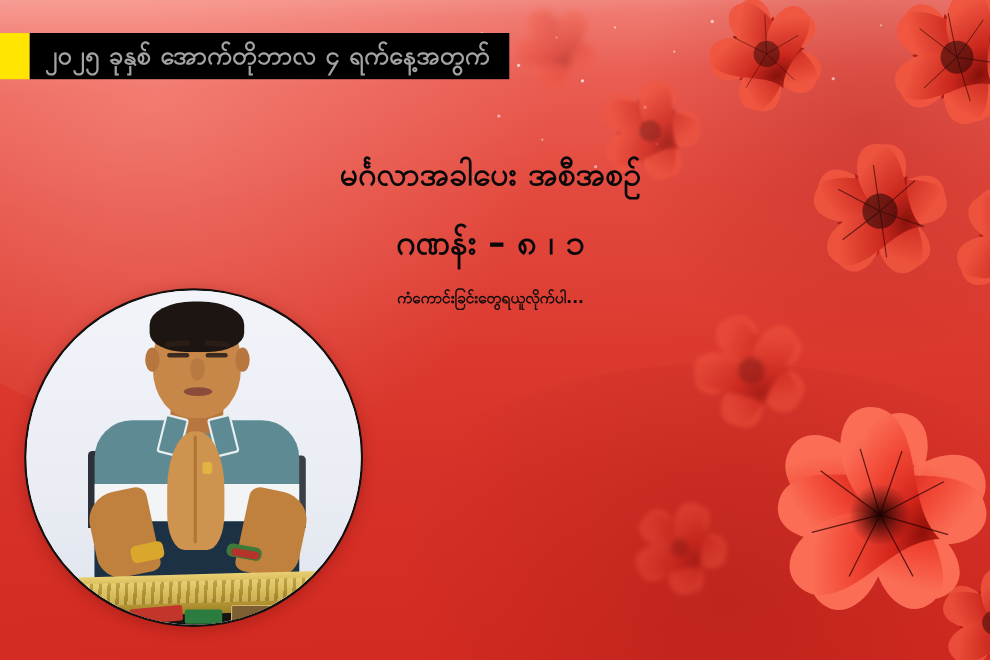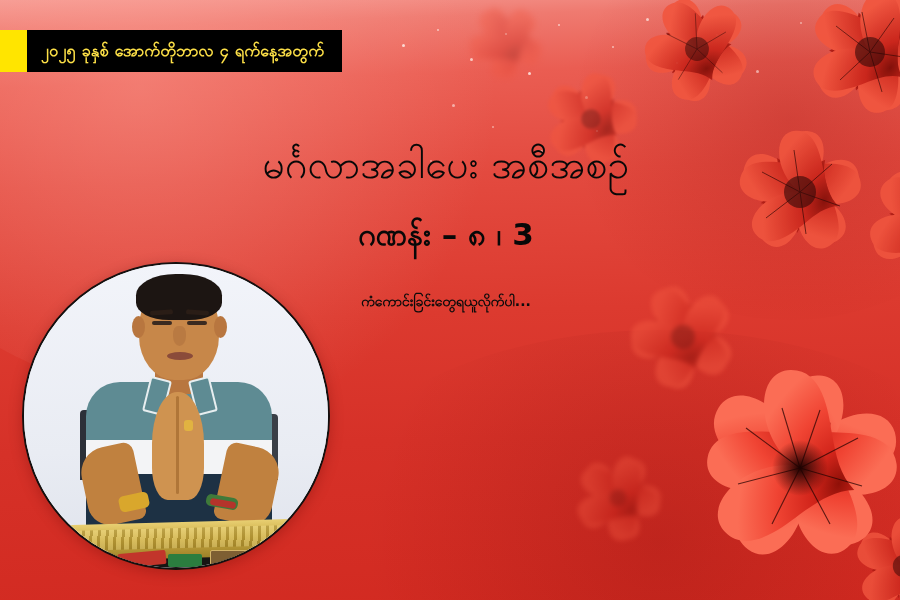--- a/index.html
+++ b/index.html
@@ -54,22 +54,22 @@
     z-index:40;
   }
   #date-banner .swatch {
     width:27px; background:#ffe500;
   }
   #date-banner .bar {
     background:#000; display:flex; align-items:center;
     padding:0 18px 0 14px;
   }
   #date-banner .bar span {
-    color:#fde047;
-    font-size:16px; font-weight:700;
+    color:#a3a3a3;
+    font-size:23px; font-weight:700;
     line-height:1; letter-spacing:.3px;
     white-space:nowrap;
   }
 
   
   #portrait {
     position:absolute; left:22px; top:262px;
     width:308px; height:308px; border-radius:50%;
     border:2px solid #14100f;
     background:#eceef5;
@@ -144,33 +144,33 @@
   .pt-card1 { left:94px; top:288px; width:48px; height:14px; background:#c2352b; border-radius:2px; transform:rotate(-5deg); }
   .pt-card2 { left:144px; top:290px; width:34px; height:13px; background:#2b7d3f; border-radius:2px; }
   .pt-card3 { left:186px; top:286px; width:40px; height:18px; background:#7e5f33; border:1px solid #d4b468; border-radius:2px; }
 
   
   #text-block {
     position:absolute; right:174px; top:140px;
     width:560px; text-align:center; z-index:35;
   }
   #headline {
-    font-size:39px; font-weight:400; color:#080808;
+    font-size:29px; font-weight:700; color:#080808;
     line-height:1.28; letter-spacing:.2px;
     white-space:nowrap;
   }
   .subline {
     font-size:31px; font-weight:700; color:#080808;
     line-height:1.30; white-space:nowrap;
   }
   #line-lucky   { margin-top:22px; }
   #line-number  { margin-top:24px; }
   #line-color   { margin-top:24px; }
   #footnote {
-    margin-top:38px;
+    margin-top:20px;
     font-size:14px; font-weight:700; color:#0b0b0b;
     white-space:nowrap;
   }
 </style>
 </head>
 <body>
 
 <div id="poster">
 
   <div class="wash wash-a"></div>
@@ -527,19 +527,19 @@
     <div class="ph pt-table-tex"></div>
     <div class="ph pt-card1"></div>
     <div class="ph pt-card2"></div>
     <div class="ph pt-card3"></div>
   </div>
 
   <div id="text-block">
     <div id="headline">မင်္ဂလာအခါပေး အစီအစဉ်</div>
 
 
-    <div class="subline" id="line-number">ဂဏန်း – ၈ ၊ 3</div>
+    <div class="subline" id="line-number">ဂဏန်း – ၈ ၊ ၁</div>
 
 
     <div id="footnote">ကံကောင်းခြင်းတွေရယူလိုက်ပါ...</div>
   </div>
 
 </div>
 
 </body></html>

